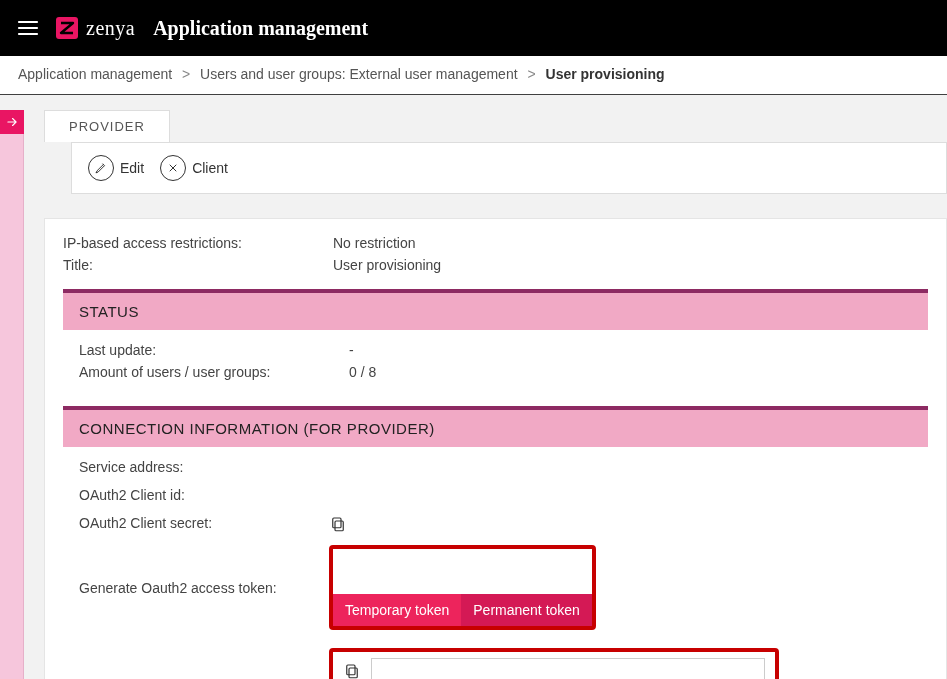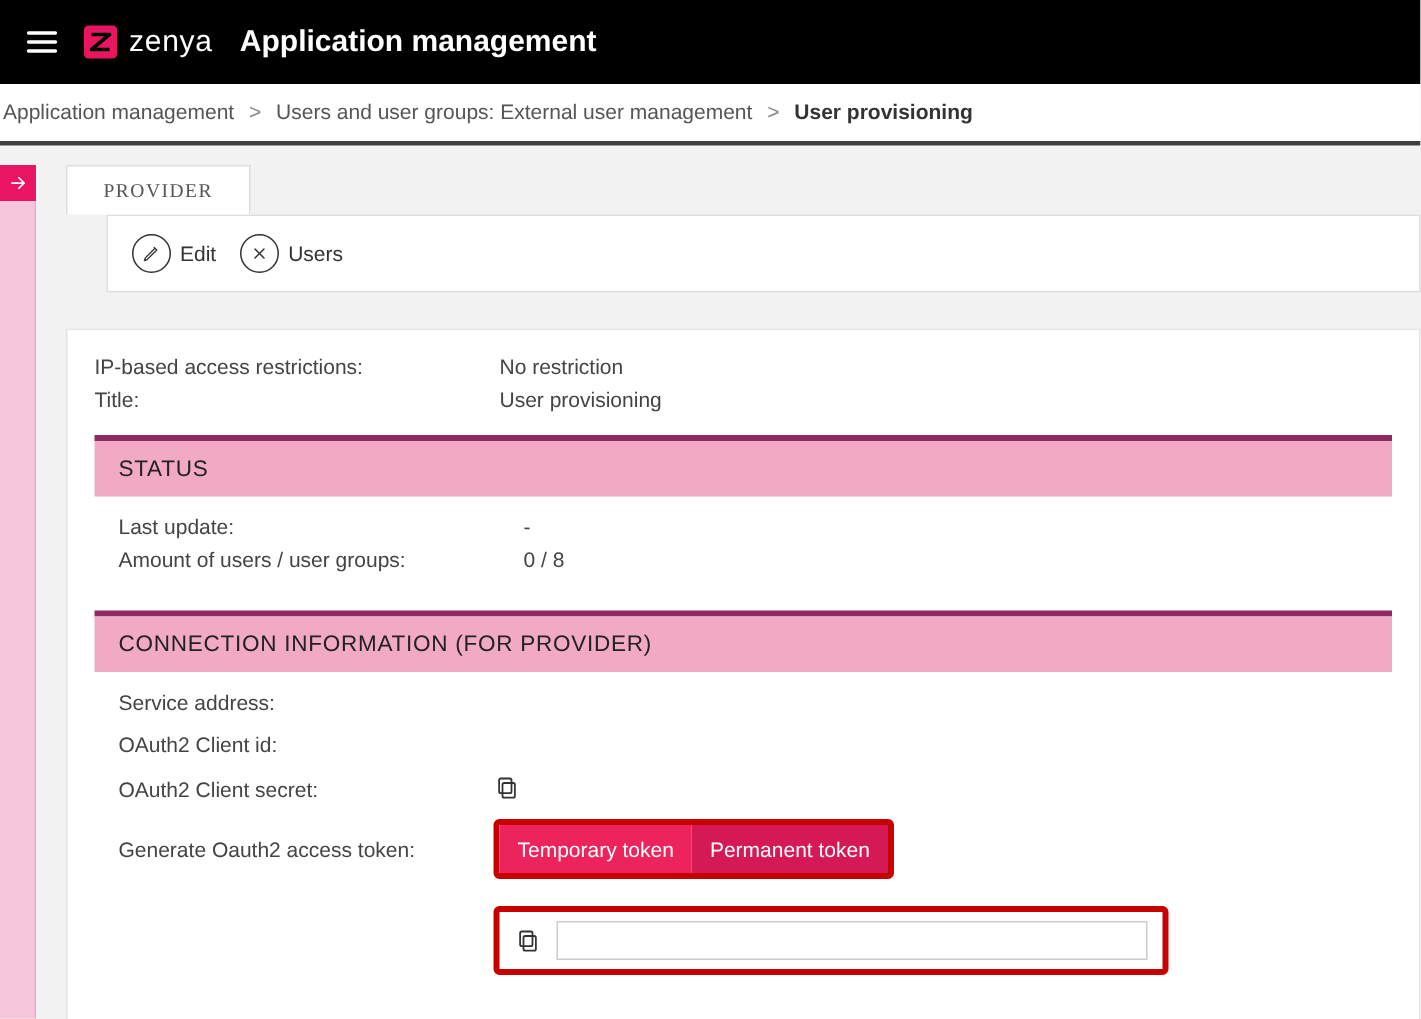--- a/index.html
+++ b/index.html
@@ -14,20 +14,21 @@
   }
   
   .header {
     background: #000;
     height: 56px;
     display: flex;
     align-items: center;
     padding: 0 16px;
     color: #fff;
     gap: 14px;
+    font-family: Liberation Serif, serif;
   }
   .hamburger-icon svg { display:block; }
   .logo {
     display: flex;
     align-items: center;
     gap: 6px;
   }
   .logo-mark {
     width: 26px; height: 26px;
   }
@@ -37,24 +38,24 @@
     letter-spacing: 0.5px;
   }
   .app-title {
     font-size: 20px;
     font-weight: 600;
     margin-left: 4px;
   }
   
   .breadcrumb {
     background: #fff;
-    padding: 10px 2px 12px;
+    padding: 10px 18px 12px;
     font-size: 14px;
     color: #555;
-    border-bottom: 3px solid #404040;
+    border-bottom: 1px solid #404040;
   }
   .breadcrumb a { color: #555; text-decoration: none; cursor:pointer; }
   .breadcrumb .sep { margin: 0 6px; color: #888; }
   .breadcrumb .current { font-weight: 600; color: #333; }
   
   .expand-tab {
     position: absolute;
     top: 110px;
     left: 0;
     width: 24px;
@@ -81,21 +82,20 @@
     left: 24px;
     right: 0;
     top: 92px;
     bottom: 0;
     padding: 18px 0 0 20px;
     overflow: auto;
   }
   
   .tab-row {
     display: flex;
-    font-family: Liberation Serif, serif;
   }
   .tab {
     background: #fff;
     border: 1px solid #ddd;
     border-bottom: none;
     padding: 8px 24px;
     font-size: 13px;
     letter-spacing: 1px;
     color: #555;
     cursor: pointer;
@@ -147,38 +147,39 @@
     padding: 10px 16px;
     font-size: 15px;
     letter-spacing: 0.5px;
     color: #222;
   }
   .section-body {
     padding: 12px 16px 4px;
   }
   .conn-row {
     display: flex;
-    align-items: flex-end;
+    align-items: flex-start;
     margin-bottom: 12px;
   }
   .conn-label { width: 250px; color: #444; }
   .conn-val { color: #444; }
   .copy-icon { width: 18px; height: 18px; cursor:pointer; }
   .token-btns {
     display: inline-flex;
     border: 4px solid #c70000;
     border-radius: 4px;
     padding: 0;
     overflow: hidden;
   }
   .token-btn {
     padding: 8px 12px;
     color: #fff;
     cursor: pointer;
     font-size: 14px;
+    margin-top: 45px;
   }
   .token-temp { background: #ed245c; }
   .token-perm { background: #d41955; }
   .token-output-box {
     display: flex;
     align-items: center;
     gap: 10px;
     border: 4px solid #c70000;
     border-radius: 4px;
     padding: 6px 10px;
@@ -242,21 +243,21 @@
           </svg>
       </span>
       <span>Edit</span>
     </span>
     <span class="tool-btn">
       <span class="round-icon">
         <svg width="12" height="12" viewBox="0 0 24 24">
             <path d="M6 6l12 12M18 6L6 18" stroke="#333" stroke-width="2" stroke-linecap="round"></path>
           </svg>
       </span>
-      <span>Users</span>
+      <span>Client</span>
     </span>
   </div>
 
   <div class="card">
 
     <div class="kv-row">
       <span class="kv-label">IP-based access restrictions:</span>
       <span class="kv-value">No restriction</span>
     </div>
     <div class="kv-row">

